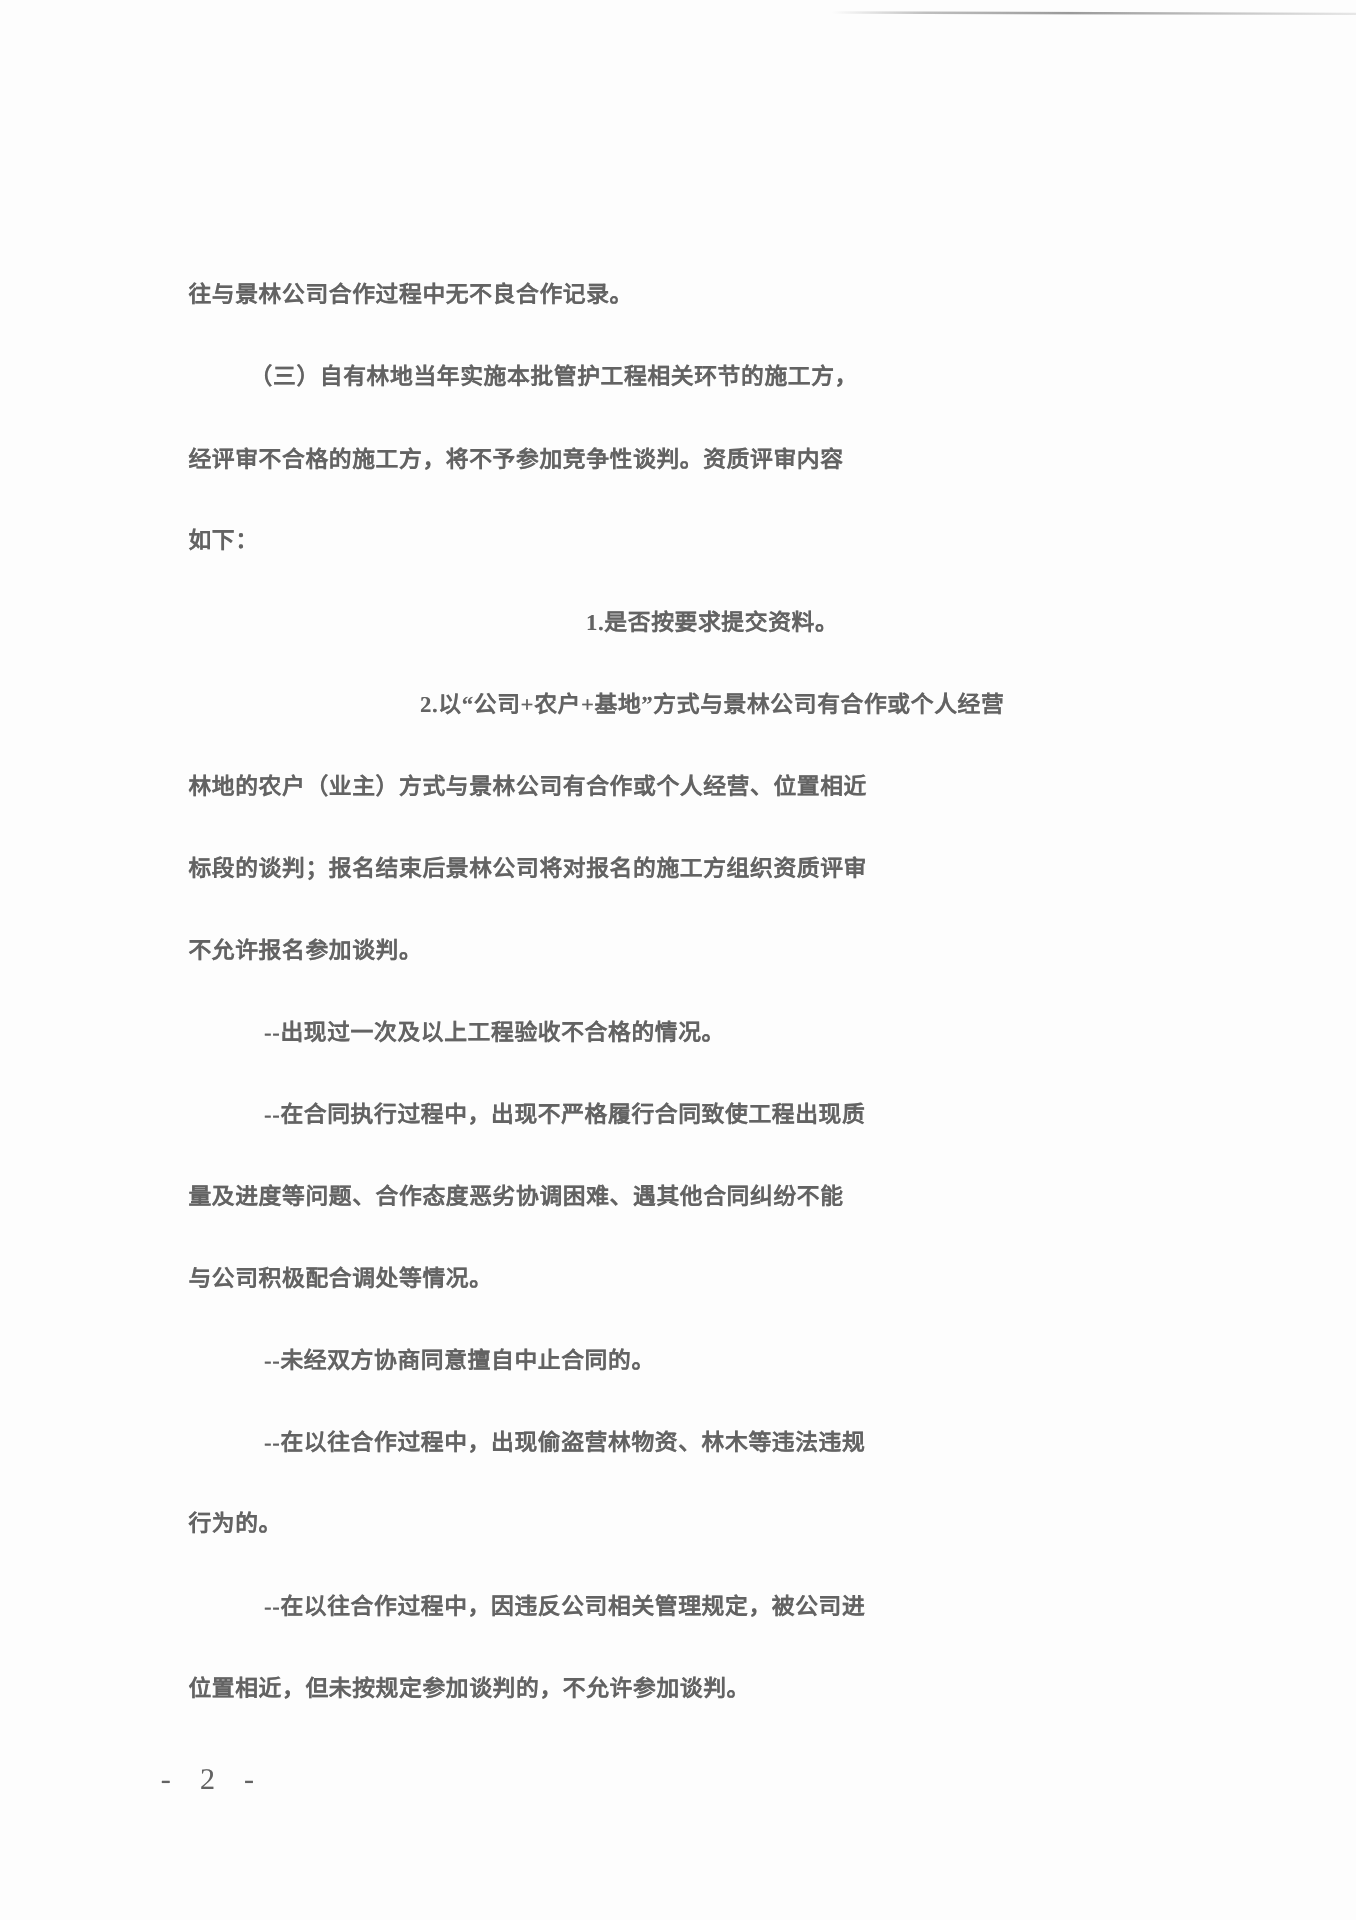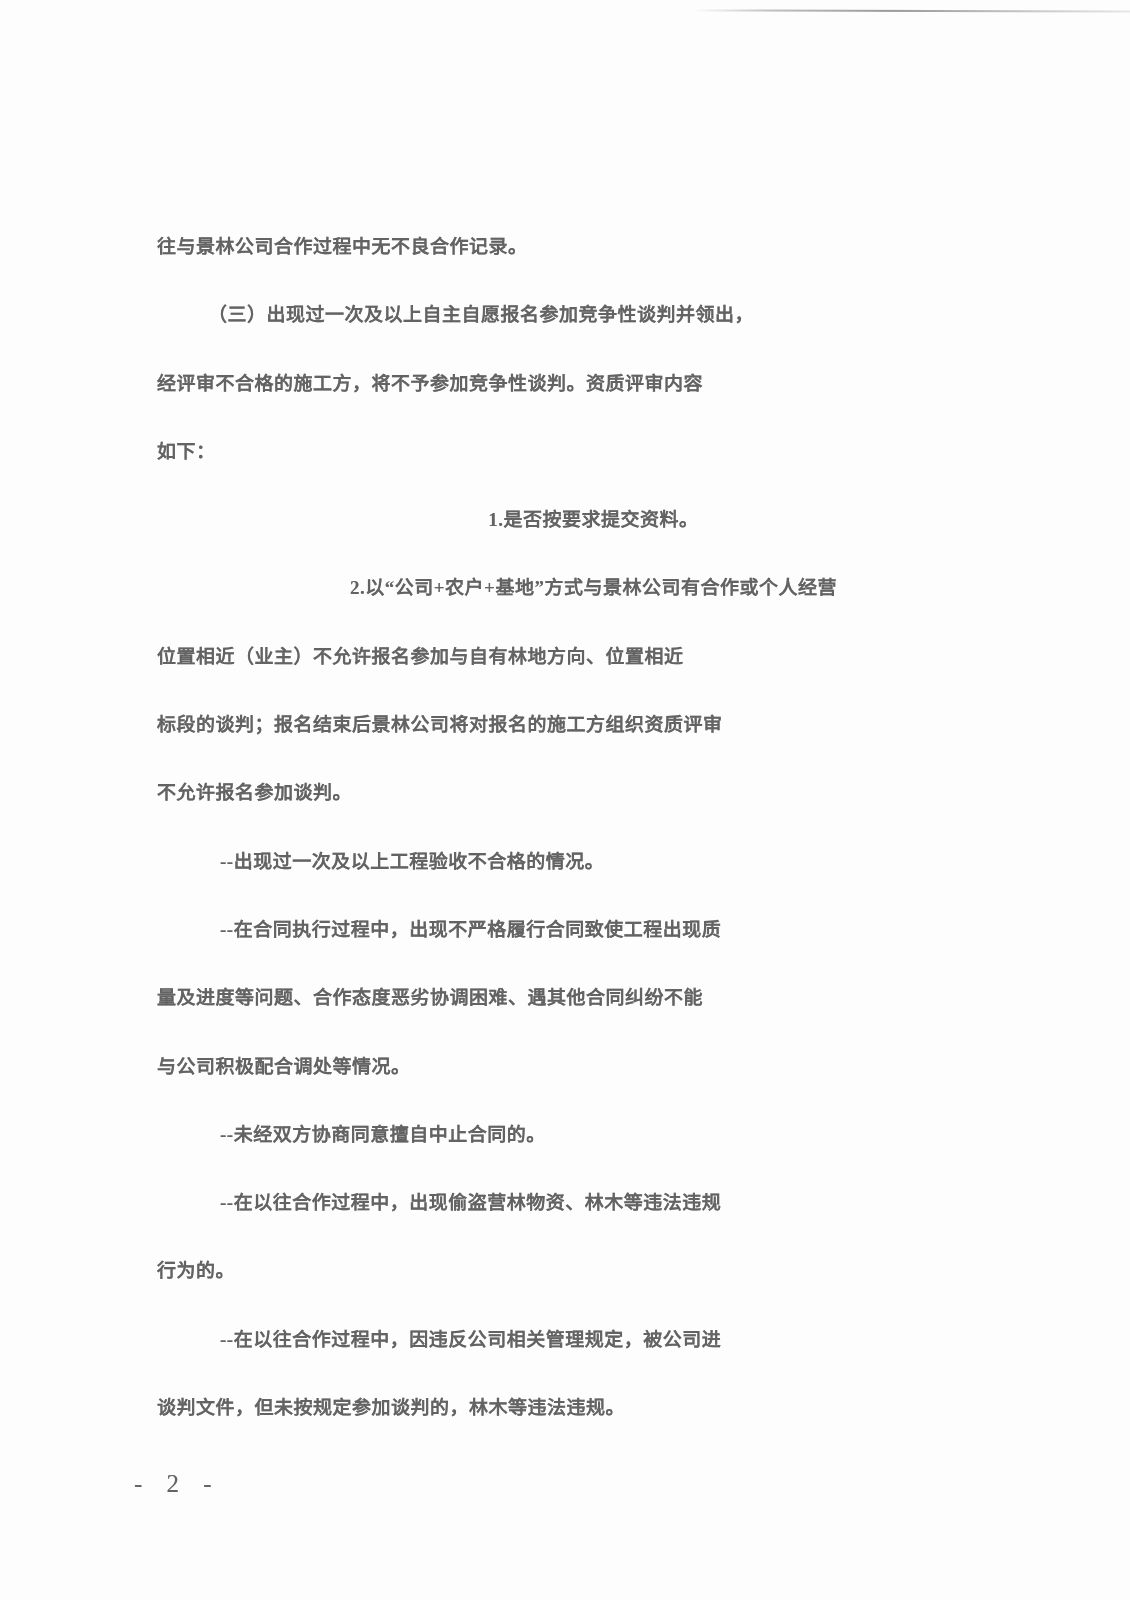--- a/index.html
+++ b/index.html
@@ -66,33 +66,33 @@
   }
 </style>
 </head>
 <body>
 
 <div class="page">
   <div class="scan-line"></div>
 
   <main class="text-block" id="doc-body">
       <p class="line ind-none">往与景林公司合作过程中无不良合作记录。</p>
-      <p class="line ind-paren">（三）出现过一次及以上自主自愿报名参加竞争性谈判并领出，</p>
+      <p class="line ind-paren">（三）自有林地当年实施本批管护工程相关环节的施工方，</p>
       <p class="line ind-none">经评审不合格的施工方，将不予参加竞争性谈判。资质评审内容</p>
       <p class="line ind-none">如下：</p>
       <p class="line ind-num">1.是否按要求提交资料。</p>
       <p class="line ind-num">2.以“公司+农户+基地”方式与景林公司有合作或个人经营</p>
-      <p class="line ind-none">位置相近（业主）不允许报名参加与自有林地方向、位置相近</p>
+      <p class="line ind-none">林地的农户（业主）方式与景林公司有合作或个人经营、位置相近</p>
       <p class="line ind-none">标段的谈判；报名结束后景林公司将对报名的施工方组织资质评审</p>
       <p class="line ind-none">不允许报名参加谈判。</p>
       <p class="line ind-dash">--出现过一次及以上工程验收不合格的情况。</p>
       <p class="line ind-dash">--在合同执行过程中，出现不严格履行合同致使工程出现质</p>
       <p class="line ind-none">量及进度等问题、合作态度恶劣协调困难、遇其他合同纠纷不能</p>
       <p class="line ind-none">与公司积极配合调处等情况。</p>
       <p class="line ind-dash">--未经双方协商同意擅自中止合同的。</p>
       <p class="line ind-dash">--在以往合作过程中，出现偷盗营林物资、林木等违法违规</p>
       <p class="line ind-none">行为的。</p>
       <p class="line ind-dash">--在以往合作过程中，因违反公司相关管理规定，被公司进</p>
-      <p class="line ind-none">谈判文件，但未按规定参加谈判的，林木等违法违规。</p>
+      <p class="line ind-none">位置相近，但未按规定参加谈判的，不允许参加谈判。</p>
     </main>
 
   <div class="page-number">- 2 -</div>
 </div>
 
 </body></html>

